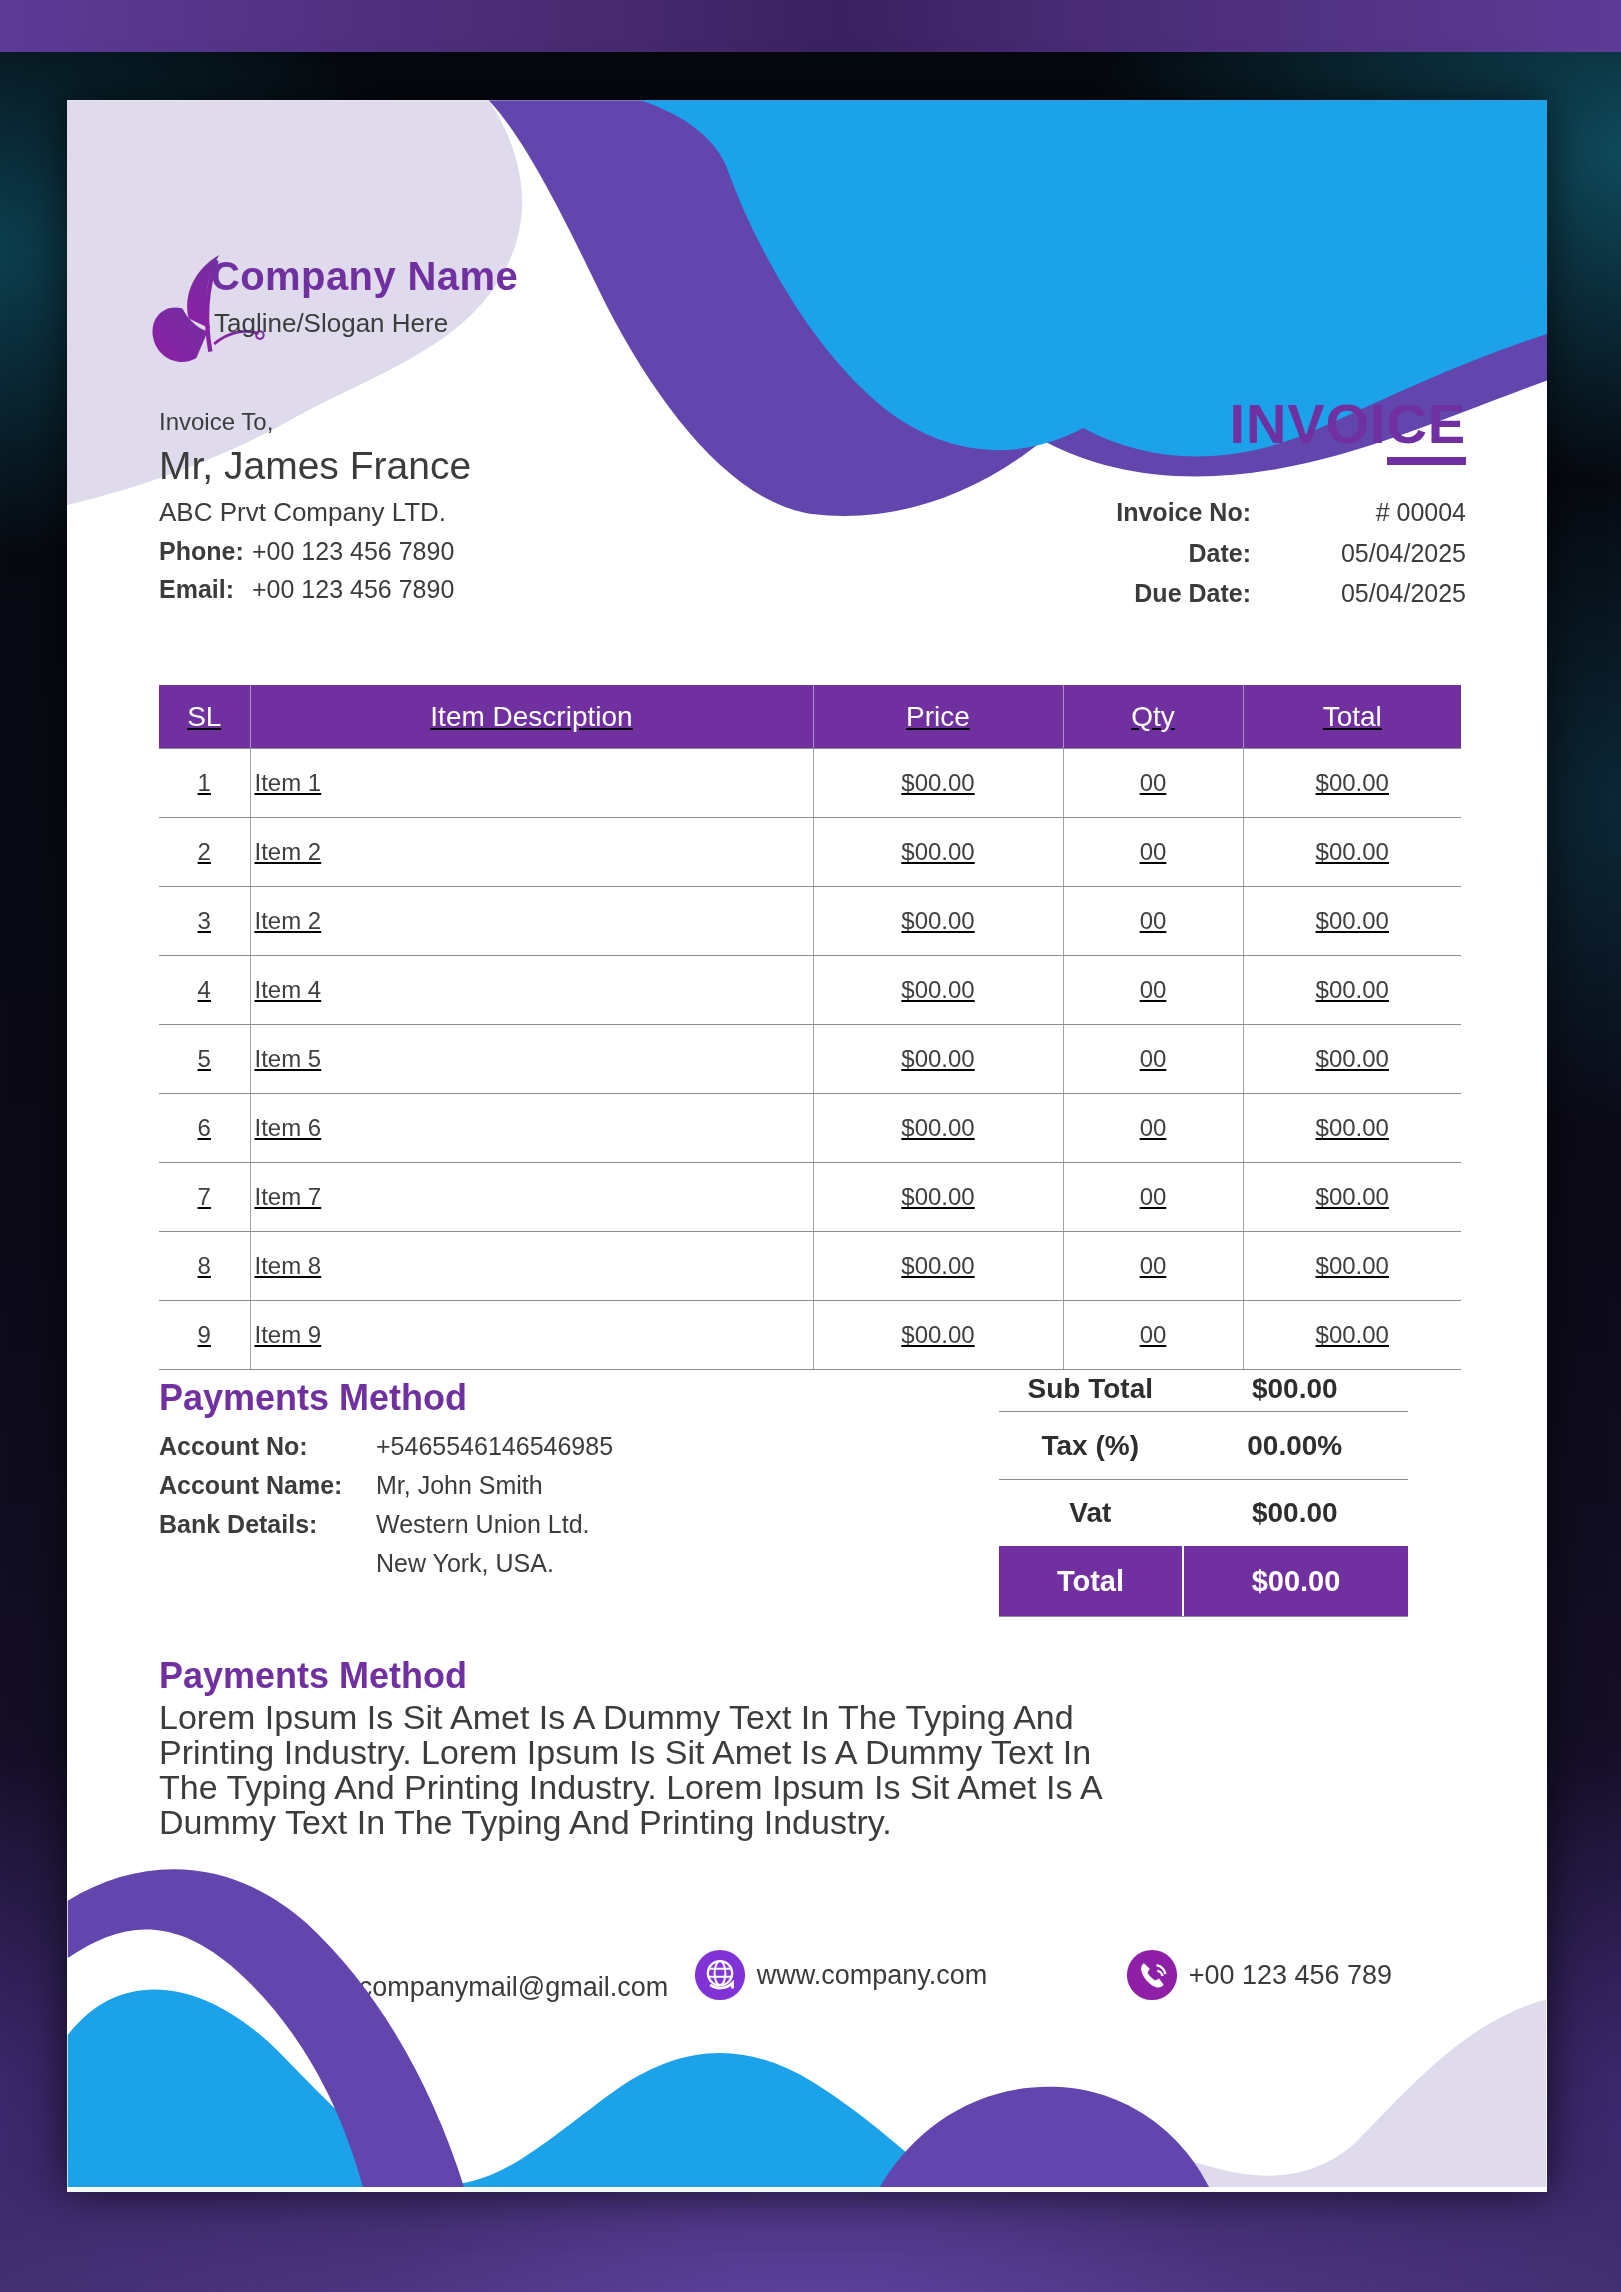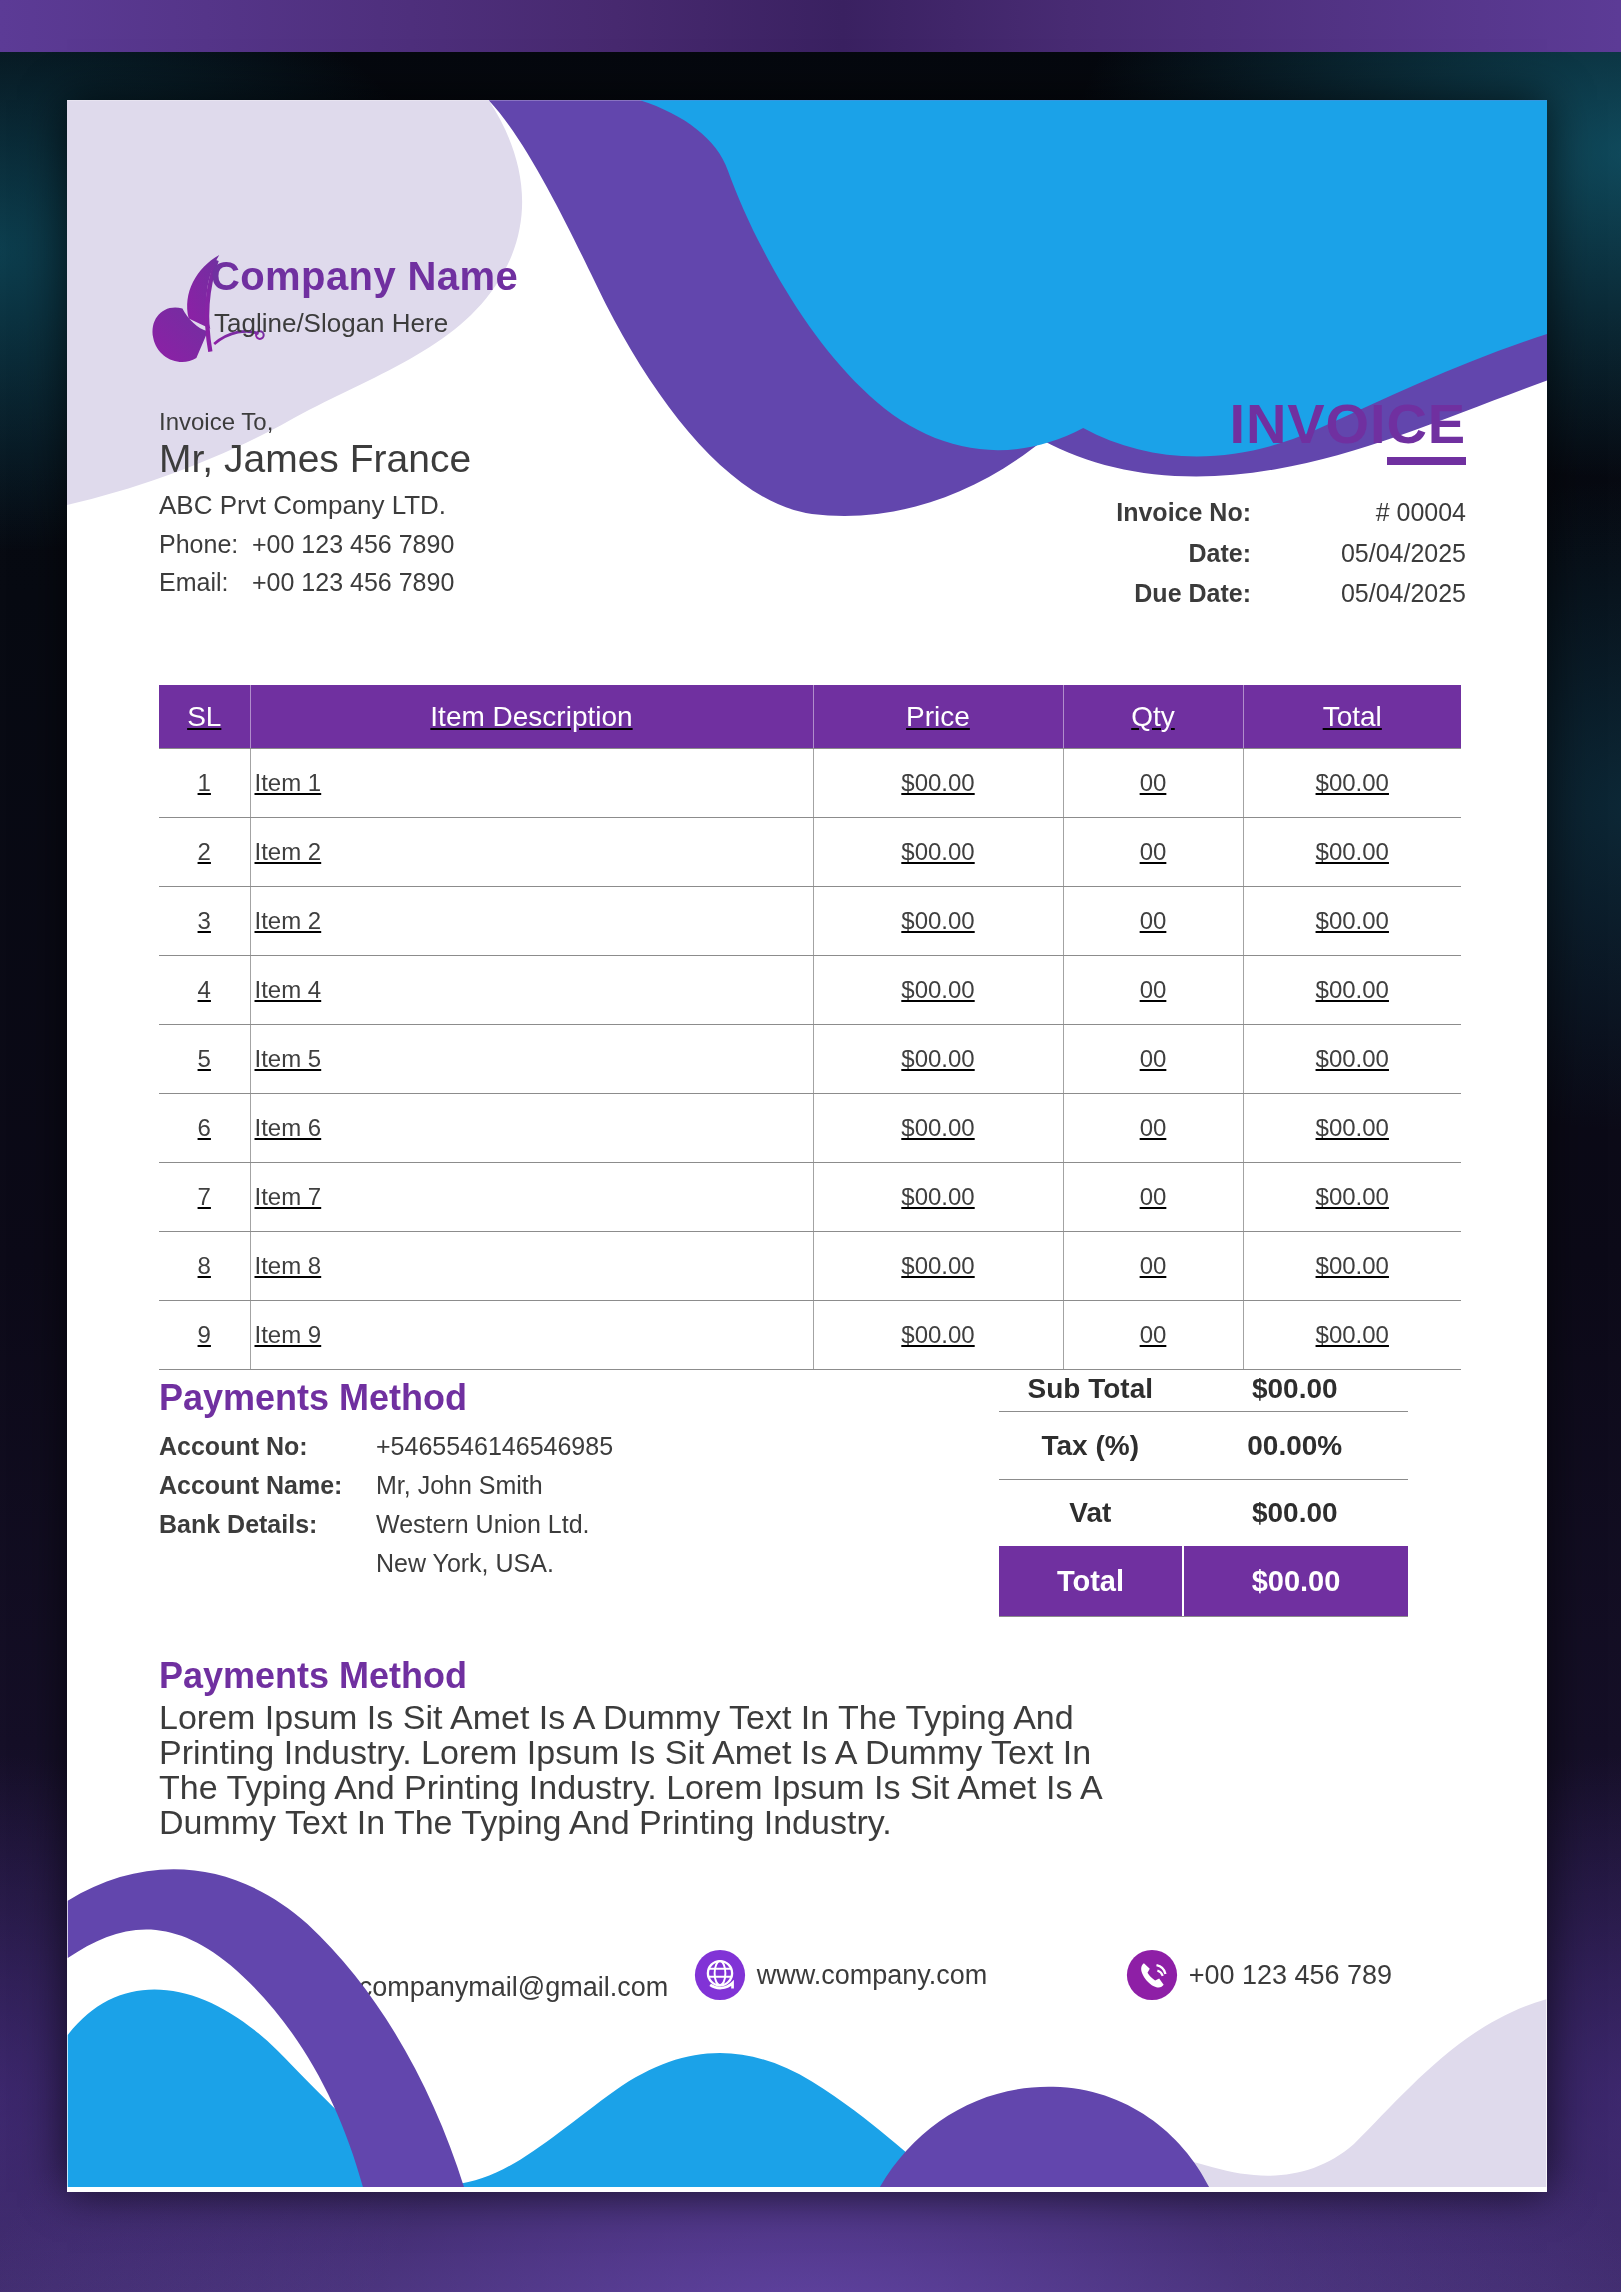--- a/index.html
+++ b/index.html
@@ -30,24 +30,24 @@
 
   
   .logo{position:absolute;left:70px;top:150px;width:134px;height:127px;}
   .company-name{position:absolute;left:144px;top:154px;font-size:40px;font-weight:bold;
     color:#7030A0;letter-spacing:0.4px;}
   .tagline{position:absolute;left:147px;top:208px;font-size:26px;color:#3c3c3c;}
 
   
   .invto{position:absolute;left:92px;top:308px;color:#3c3c3c;}
   .invto .h{font-size:24px;}
-  .invto .nm{font-size:39px;margin-top:1px;}
+  .invto .nm{font-size:39px;margin-top:8px;}
   .invto .co{font-size:26px;margin-top:9px;}
   .invto .row{font-size:25px;margin-top:9px;display:flex;}
-  .invto .row .lb{font-weight:normal;width:93px;}
+  .invto .row .lb{font-weight:bold;width:93px;}
 
   
   .invhead{position:absolute;right:81px;top:296px;text-align:right;}
   .invhead .title{font-size:56px;font-weight:bold;color:#7030A0;letter-spacing:0.9px;line-height:1;}
   .invhead .rule{width:79px;height:8px;background:#7030A0;margin:5.4px 0 0 auto;}
   .invmeta{position:absolute;right:81px;top:398px;display:grid;
     grid-template-columns:170px 215px;row-gap:11.6px;font-size:25px;color:#3b3b3b;}
   .invmeta .lb{font-weight:bold;text-align:right;}
   .invmeta .vl{text-align:right;}
 

